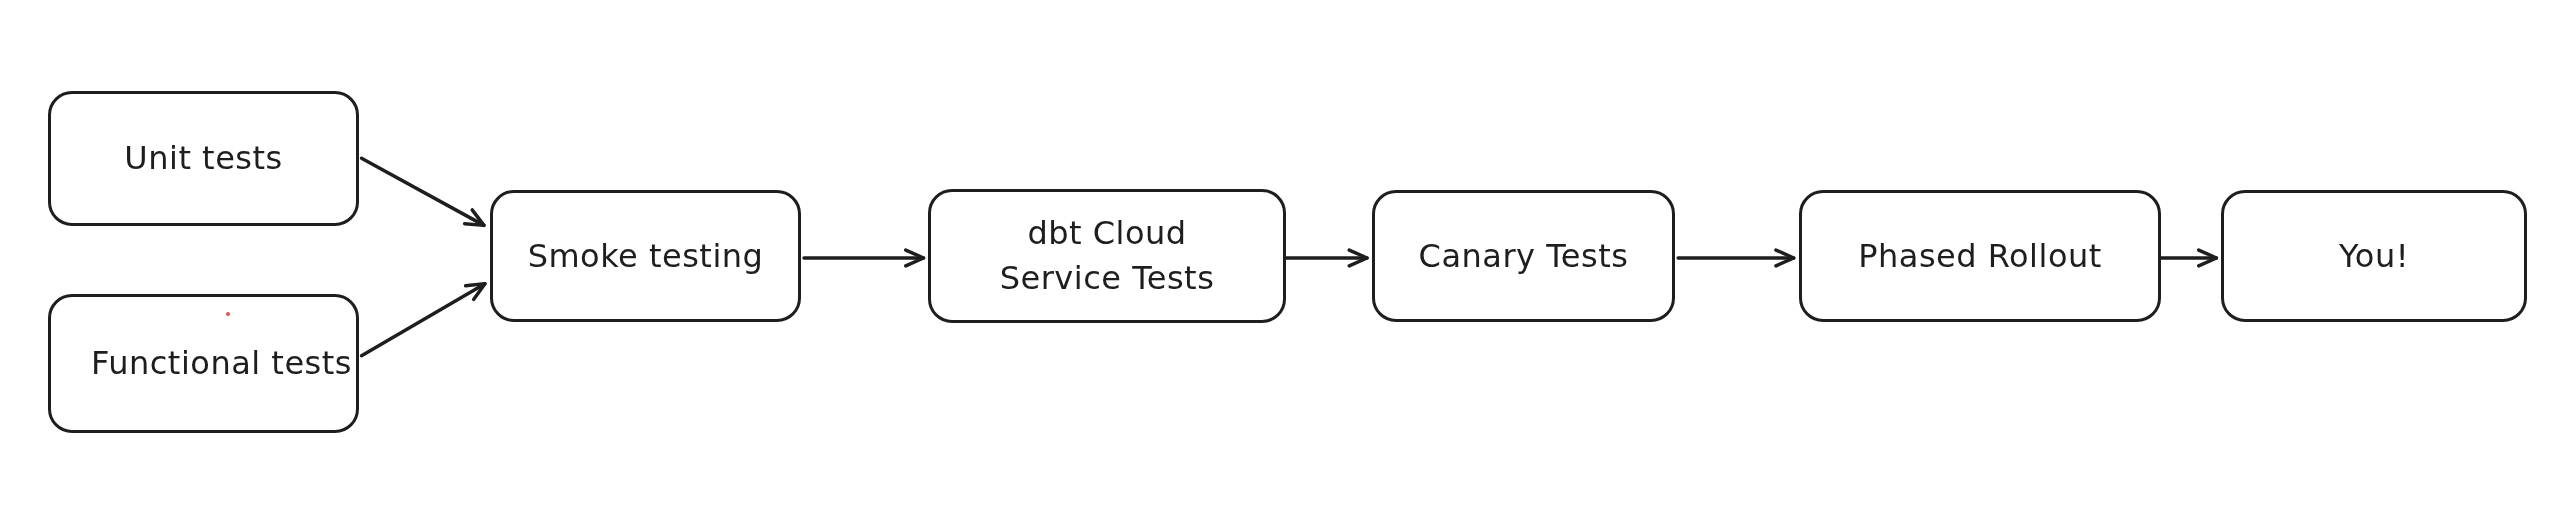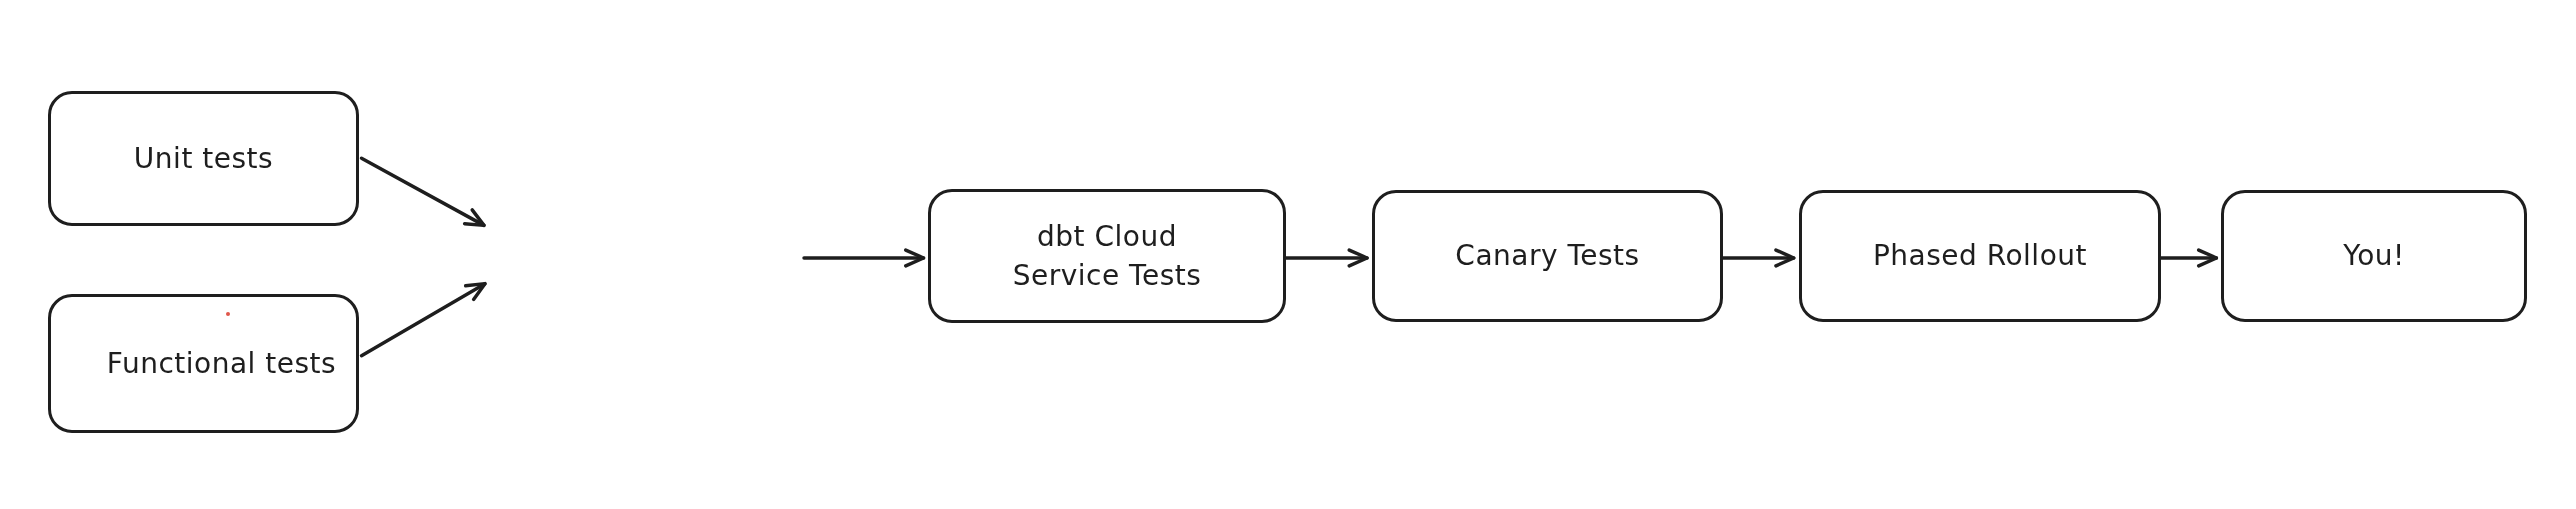--- a/index.html
+++ b/index.html
@@ -34,21 +34,21 @@
     background: #ffffff;
     border: 3.5px solid #1e1e1e;
     border-radius: 24px;
     display: flex;
     align-items: center;
     justify-content: center;
     text-align: center;
   }
   .node-label {
     color: #1e1e1e;
-    font-size: 28px;
+    font-size: 32px;
     line-height: 1.4;
     letter-spacing: 0.5px;
     white-space: pre-line;
   }
   .artifact-dot {
     position: absolute;
     left: 226px;
     top: 312px;
     width: 4px;
     height: 4px;
@@ -76,27 +76,30 @@
   </svg>
 
   <div class="node" style="left:48px; top:91px; width:311px; height:135px;">
     <span class="node-label">Unit tests</span>
   </div>
 
   <div class="node" style="left:48px; top:294px; width:311px; height:139px;padding-left:36px;">
     <span class="node-label">Functional tests</span>
   </div>
 
+  <div class="node" style="left:490px; top:190px; width:311px; height:132px;">
+    <span class="node-label">Smoke testing</span>
+  </div>
 
   <div class="node" style="left:928px; top:189px; width:358px; height:134px;">
     <span class="node-label">dbt Cloud
 Service Tests</span>
   </div>
 
-  <div class="node" style="left:1372px; top:190px; width:351px; height:132px;">
+  <div class="node" style="left:1372px; top:190px; width:303px; height:132px;">
     <span class="node-label">Canary Tests</span>
   </div>
 
   <div class="node" style="left:1799px; top:190px; width:362px; height:132px;">
     <span class="node-label">Phased Rollout</span>
   </div>
 
   <div class="node" style="left:2221px; top:190px; width:306px; height:132px;">
     <span class="node-label">You!</span>
   </div>

